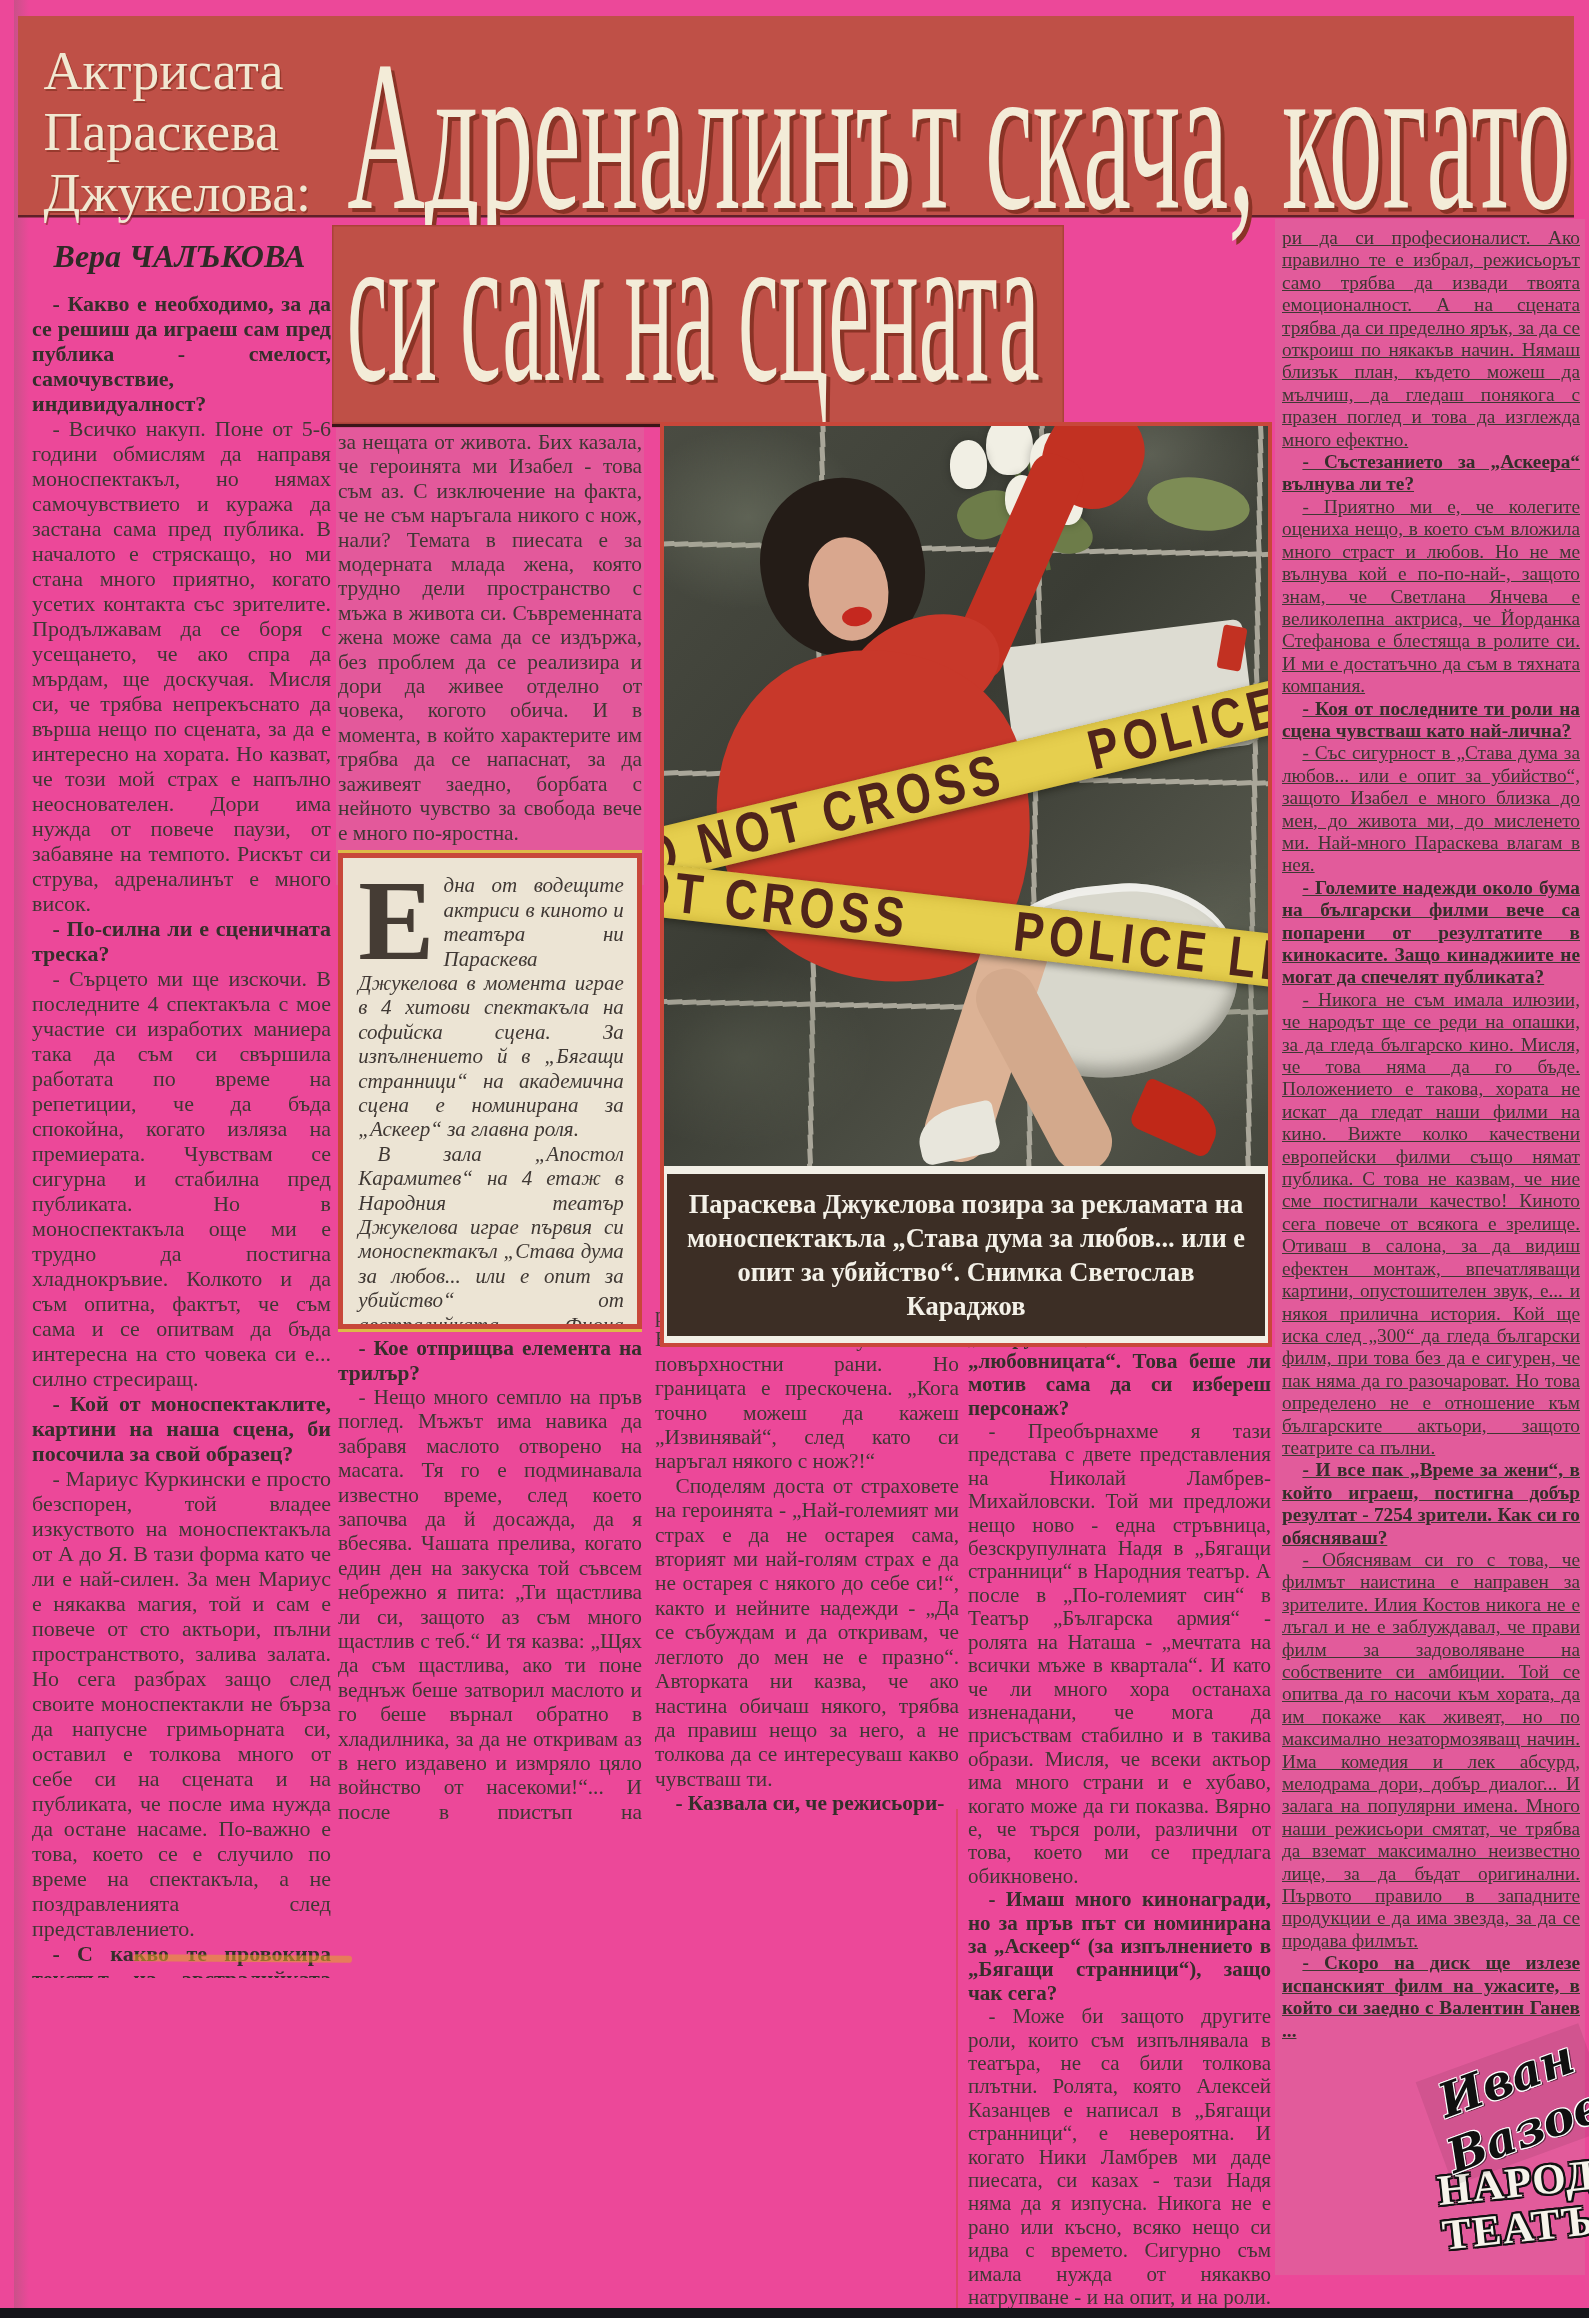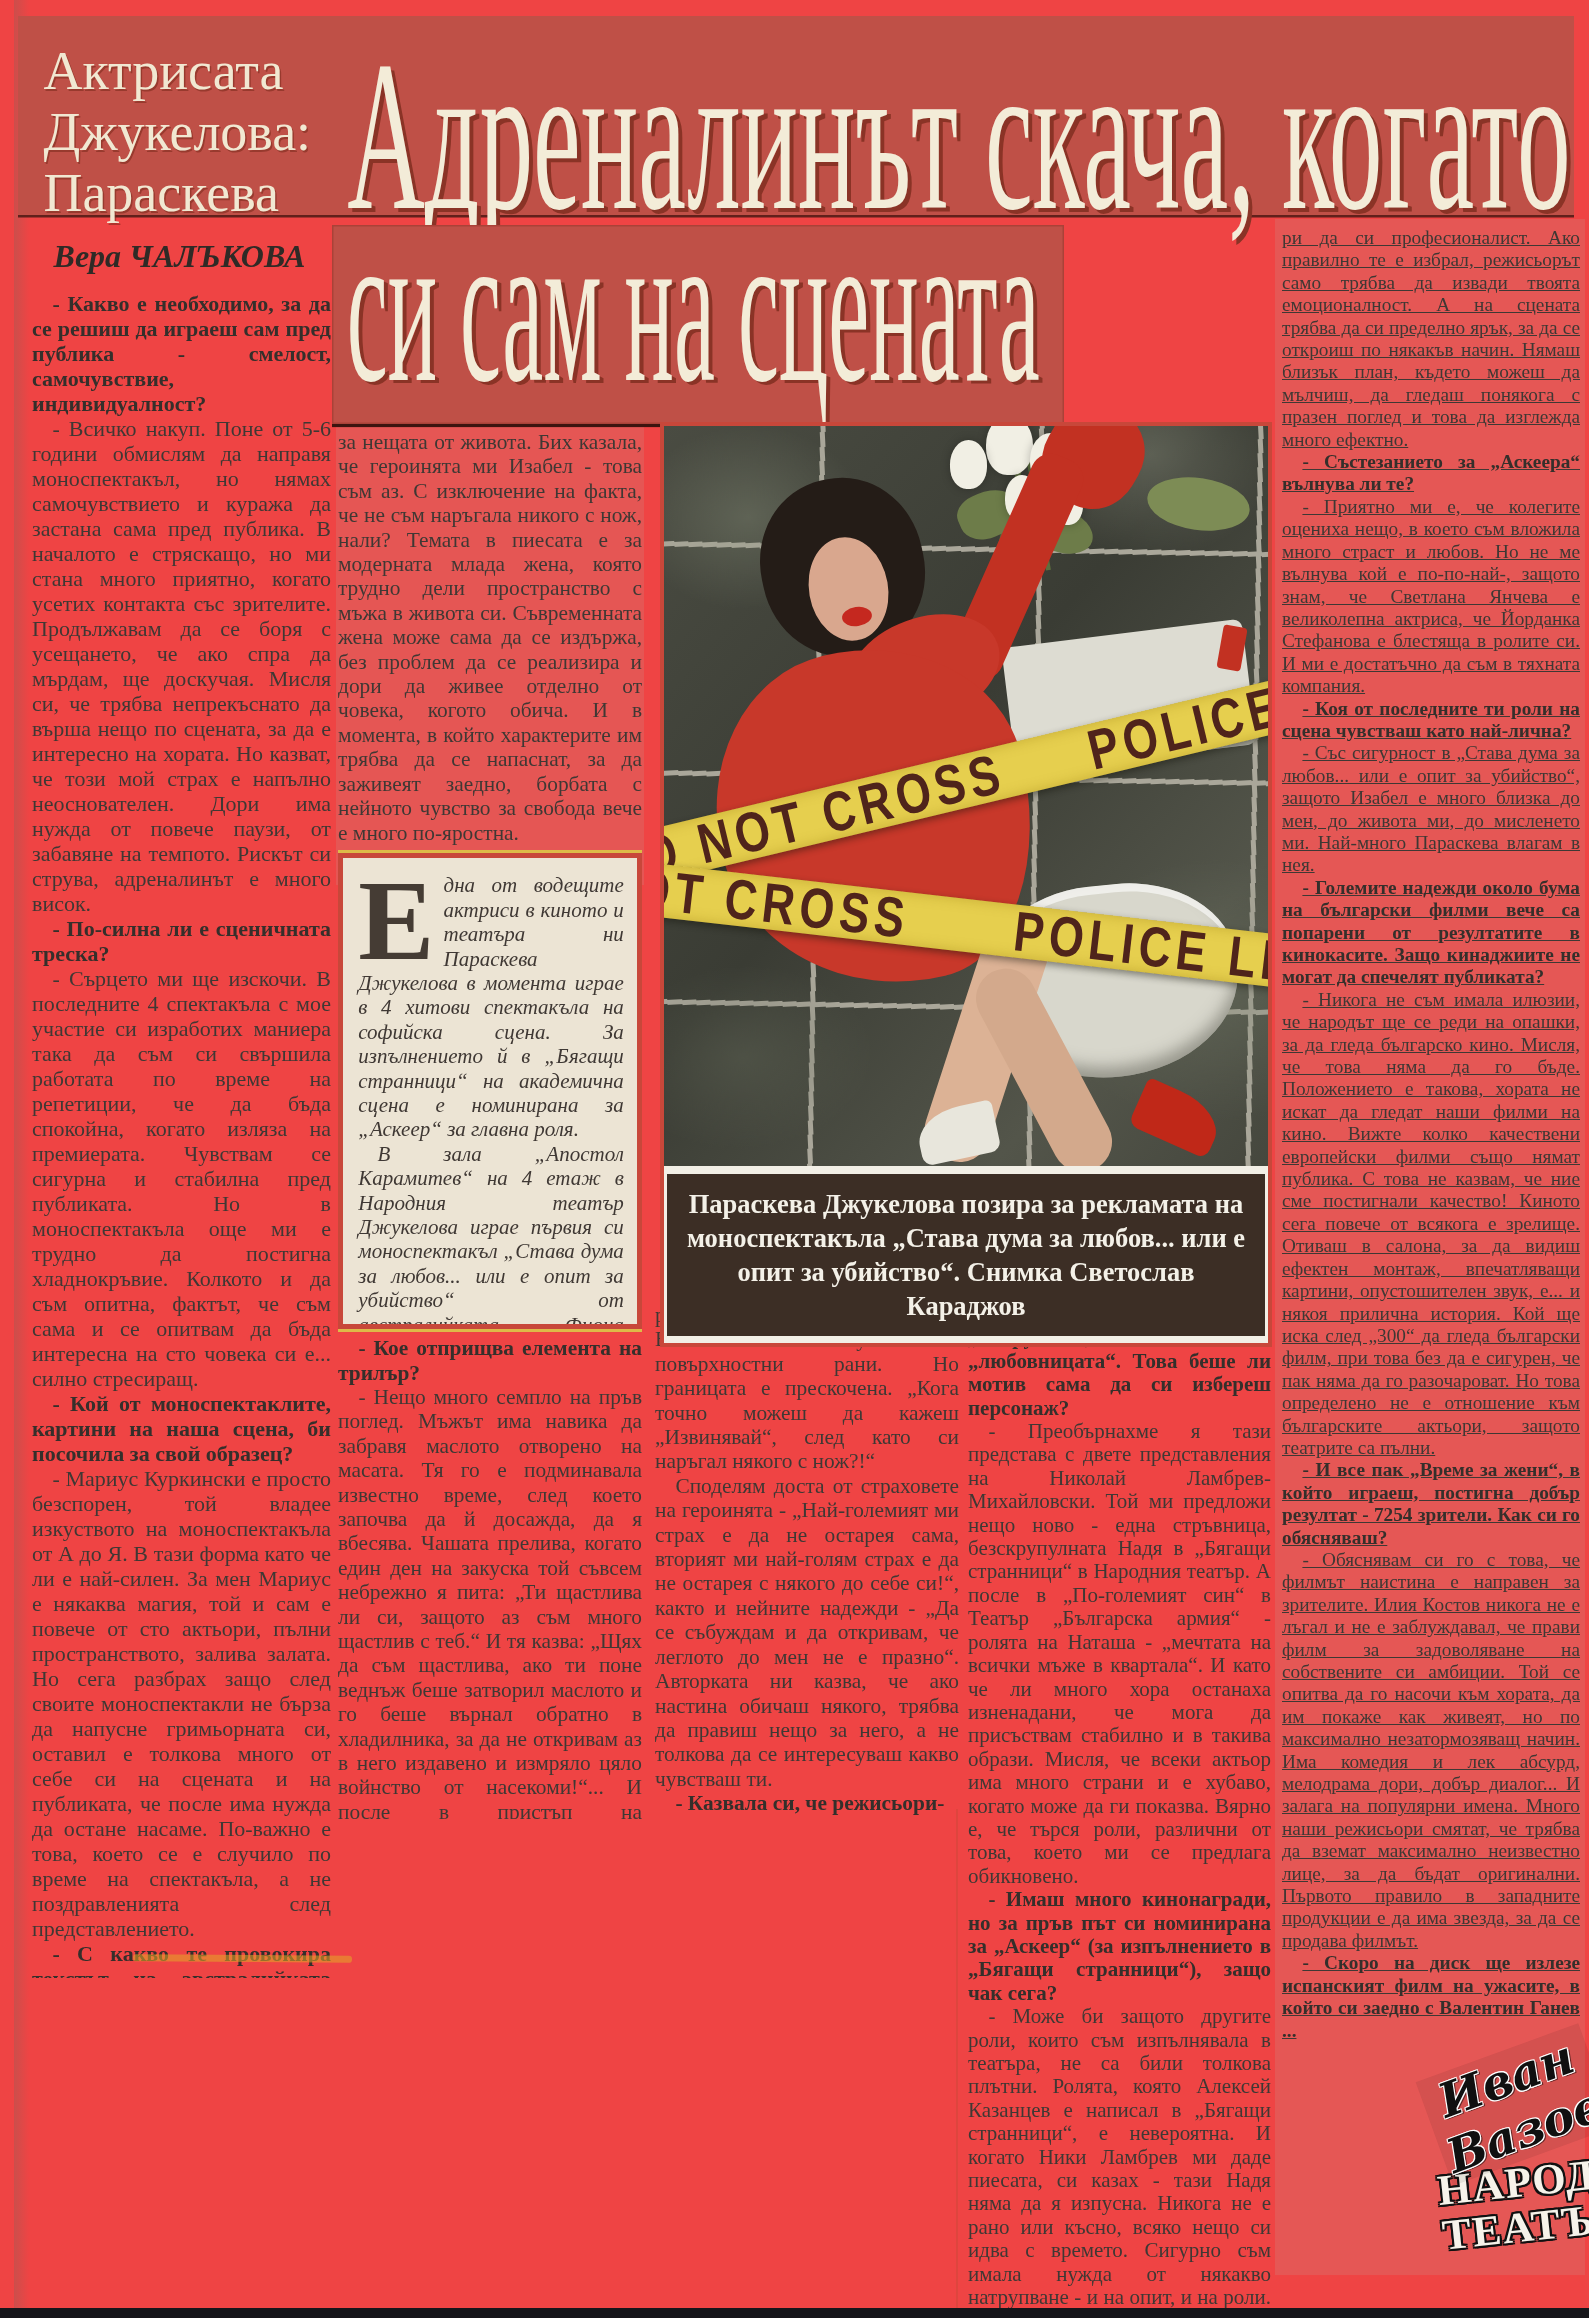--- a/index.html
+++ b/index.html
@@ -1,16 +1,16 @@
 <!DOCTYPE html>
 <html style="font-size:8.1px"><head>
 <meta charset="utf-8">
 <style>
   html,body{margin:0;padding:0;background:#b7b2a6;}
-  #page{position:relative;width:1590px;height:2319px;background:#ef4444;overflow:hidden;
+  #page{position:relative;width:1590px;height:2319px;background:#ec4899;overflow:hidden;
         font-family:"Liberation Serif",serif;color:#3f3834;}
   
   .left-scan{position:absolute;left:14.2px;top:0;width:15.3px;height:100%;
      background:linear-gradient(to right,rgba(110,105,95,.28),rgba(110,105,95,0));}
   .bottom-bar{position:absolute;left:0;top:2308px;width:1590px;height:10.2px;background:#15151a;}
   .smear{position:absolute;left:133px;top:1955px;width:219px;height:6.6px;background:rgba(228,168,40,.55);
      transform:rotate(.4deg);border-radius:3.1px;}
   .red-crease{position:absolute;left:956px;top:1809px;width:2px;height:501px;background:rgba(205,70,55,.5);}
   .ghost2{position:absolute;left:336px;top:427px;width:308px;height:458px;background:rgba(182,178,166,.16);}
   .ghost5{position:absolute;left:1275px;top:219px;width:310px;height:2056px;background:rgba(182,178,166,.18);}
@@ -112,22 +112,22 @@
 
 <div id="page">
 
   <div class="left-scan"></div>
   <div class="ghost2"></div>
   <div class="ghost5"></div>
 
   <div class="banner" id="banner1">
     <div class="kicker">
       <div>Актрисата</div>
+      <div>Параскева</div>
       <div>Джукелова:</div>
-      <div>Параскева</div>
     </div>
     <svg id="headline1" width="1241" height="199" viewBox="0 0 2440 392">
       <text class="hl-shadow" x="8" y="348" font-size="420" textLength="2410" lengthAdjust="spacingAndGlyphs" font-family="Liberation Serif,serif">Адреналинът скача, когато</text>
       <text class="hl-main" x="0" y="340" font-size="420" textLength="2410" lengthAdjust="spacingAndGlyphs" font-family="Liberation Serif,serif">Адреналинът скача, когато</text>
     </svg>
   </div>
 
   <div class="banner" id="banner2">
     <svg id="headline2" width="702" height="199" viewBox="0 0 1380 392">
       <text class="hl-shadow" x="8" y="312" font-size="430" textLength="1365" lengthAdjust="spacingAndGlyphs" font-family="Liberation Serif,serif">си сам на сцената</text>

